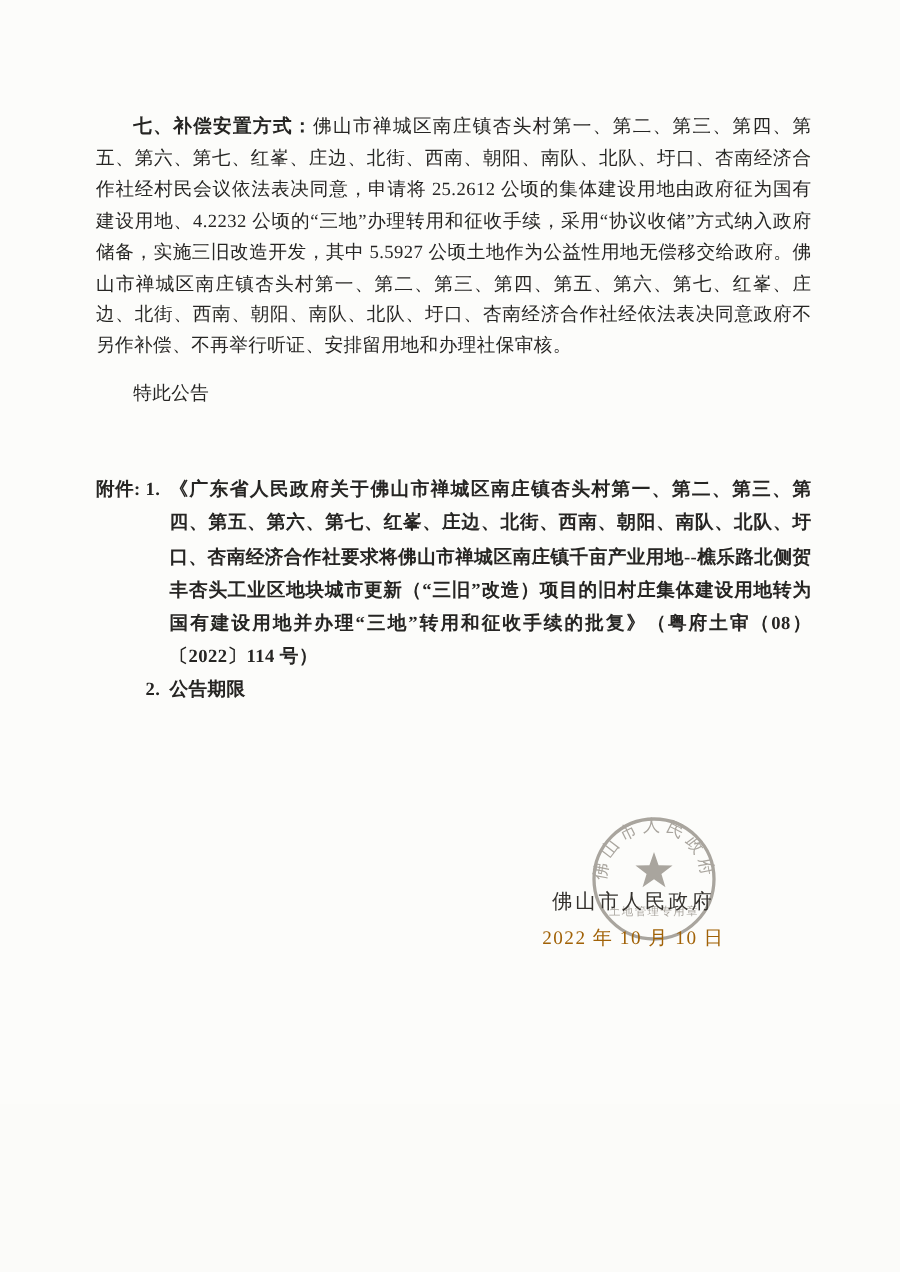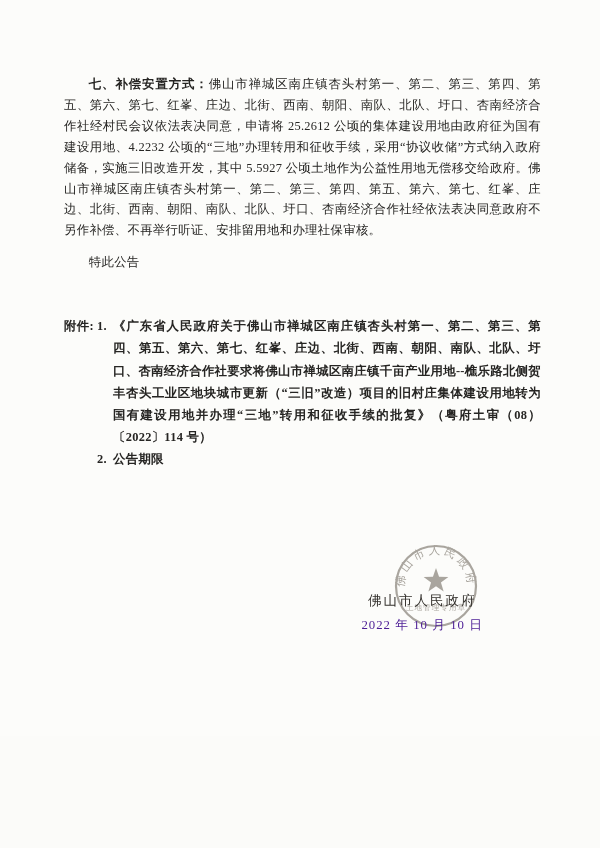--- a/index.html
+++ b/index.html
@@ -57,21 +57,21 @@
   .sign-issuer {
     font-size: 13.5px;
     letter-spacing: 2px;
     color: #33302c;
     white-space: nowrap;
   }
   .sign-date {
     margin-top: 7px;
     font-size: 12.8px;
     letter-spacing: 1px;
-    color: #4c1d95;
+    color: #a16207;
     white-space: nowrap;
   }
 </style>
 </head>
 <body>
 
 <div class="page">
 
   <div class="content">
 

